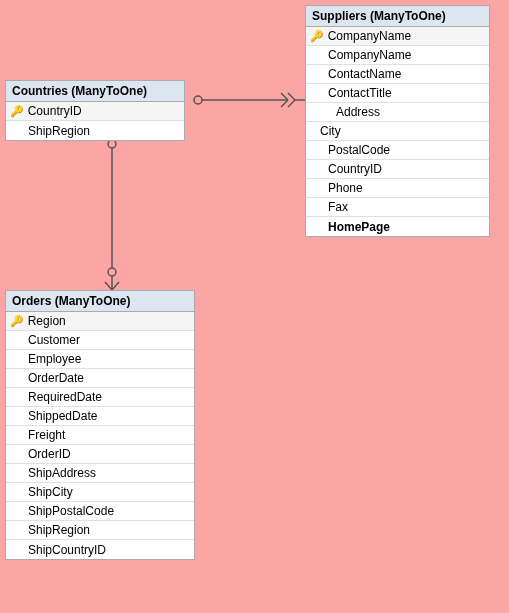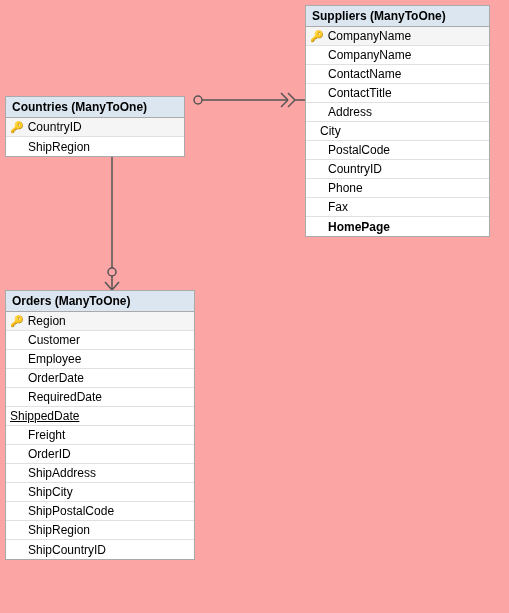--- a/index.html
+++ b/index.html
@@ -113,21 +113,21 @@
     <div class="entity-row">
       <span class="field-name" style="margin-left:18px;">CompanyName</span>
     </div>
     <div class="entity-row">
       <span class="field-name" style="margin-left:18px;">ContactName</span>
     </div>
     <div class="entity-row">
       <span class="field-name" style="margin-left:18px;">ContactTitle</span>
     </div>
     <div class="entity-row">
-      <span class="field-name" style="margin-left:18px;">Address</span>
+      <span class="field-name" style="margin-left:26px;">Address</span>
     </div>
     <div class="entity-row">
       <span class="field-name" style="margin-left:10px;">City</span>
     </div>
     <div class="entity-row">
       <span class="field-name" style="margin-left:18px;text-align:right;">PostalCode</span>
     </div>
     <div class="entity-row">
       <span class="field-name" style="margin-left:18px;">CountryID</span>
     </div>
@@ -135,21 +135,21 @@
       <span class="field-name" style="margin-left:18px;">Phone</span>
     </div>
     <div class="entity-row">
       <span class="field-name" style="margin-left:18px;">Fax</span>
     </div>
     <div class="entity-row">
       <span class="field-name" style="margin-left:18px;font-weight:bold;">HomePage</span>
     </div>
   </div>
 
-  <div class="entity-table" style="left: 5px; top: 96px; min-width: 180px;">
+  <div class="entity-table" style="left: 5px; top: 80px; min-width: 180px;">
     <div class="entity-header">
       <span>Countries (ManyToOne)</span>
     </div>
     <div class="entity-row pk-row">
       <span class="pk-icon">🔑</span>
       <span class="field-name">CountryID</span>
     </div>
     <div class="entity-row">
       <span class="field-name" style="margin-left:18px;">ShipRegion</span>
     </div>
@@ -169,21 +169,21 @@
     <div class="entity-row">
       <span class="field-name" style="margin-left:18px;">Employee</span>
     </div>
     <div class="entity-row">
       <span class="field-name" style="margin-left:18px;">OrderDate</span>
     </div>
     <div class="entity-row">
       <span class="field-name" style="margin-left:18px;">RequiredDate</span>
     </div>
     <div class="entity-row">
-      <span class="field-name" style="text-decoration:underline;">ShippedDate</span>
+      <span class="field-name" style="margin-left:18px;">ShippedDate</span>
     </div>
     <div class="entity-row">
       <span class="field-name" style="margin-left:18px;">Freight</span>
     </div>
     <div class="entity-row">
       <span class="field-name" style="margin-left:18px;">OrderID</span>
     </div>
     <div class="entity-row">
       <span class="field-name" style="margin-left:18px;">ShipAddress</span>
     </div>

